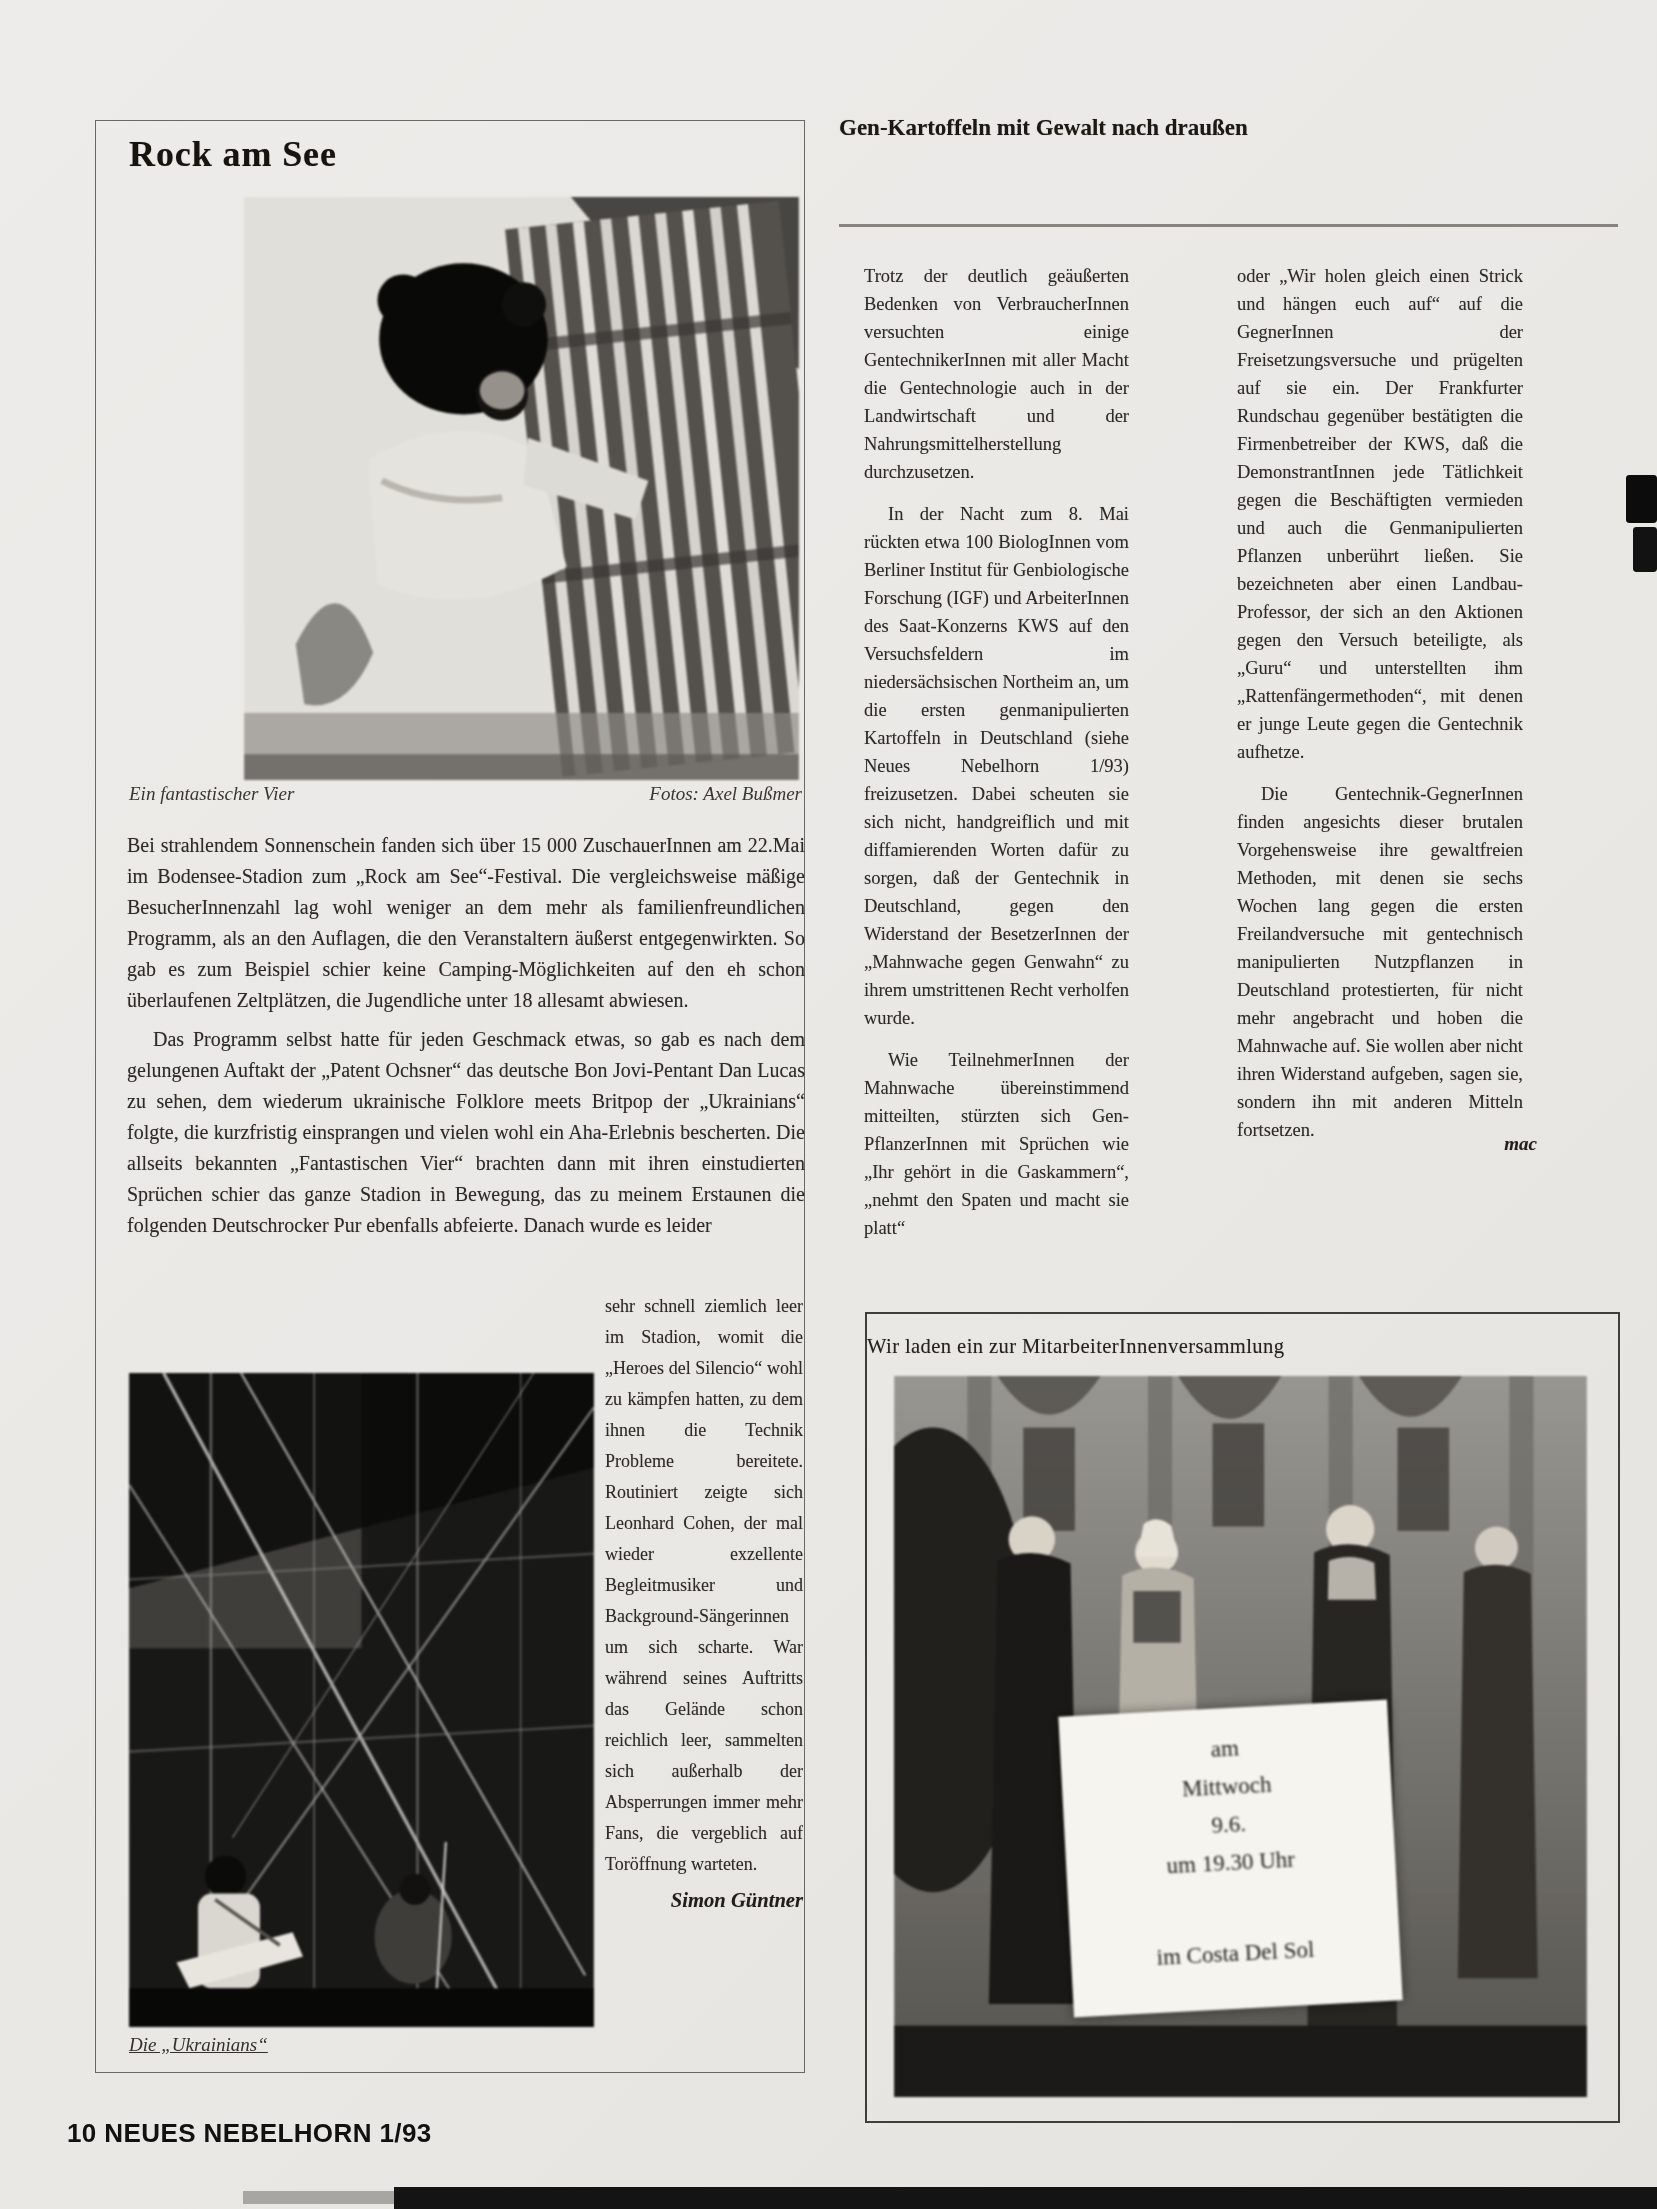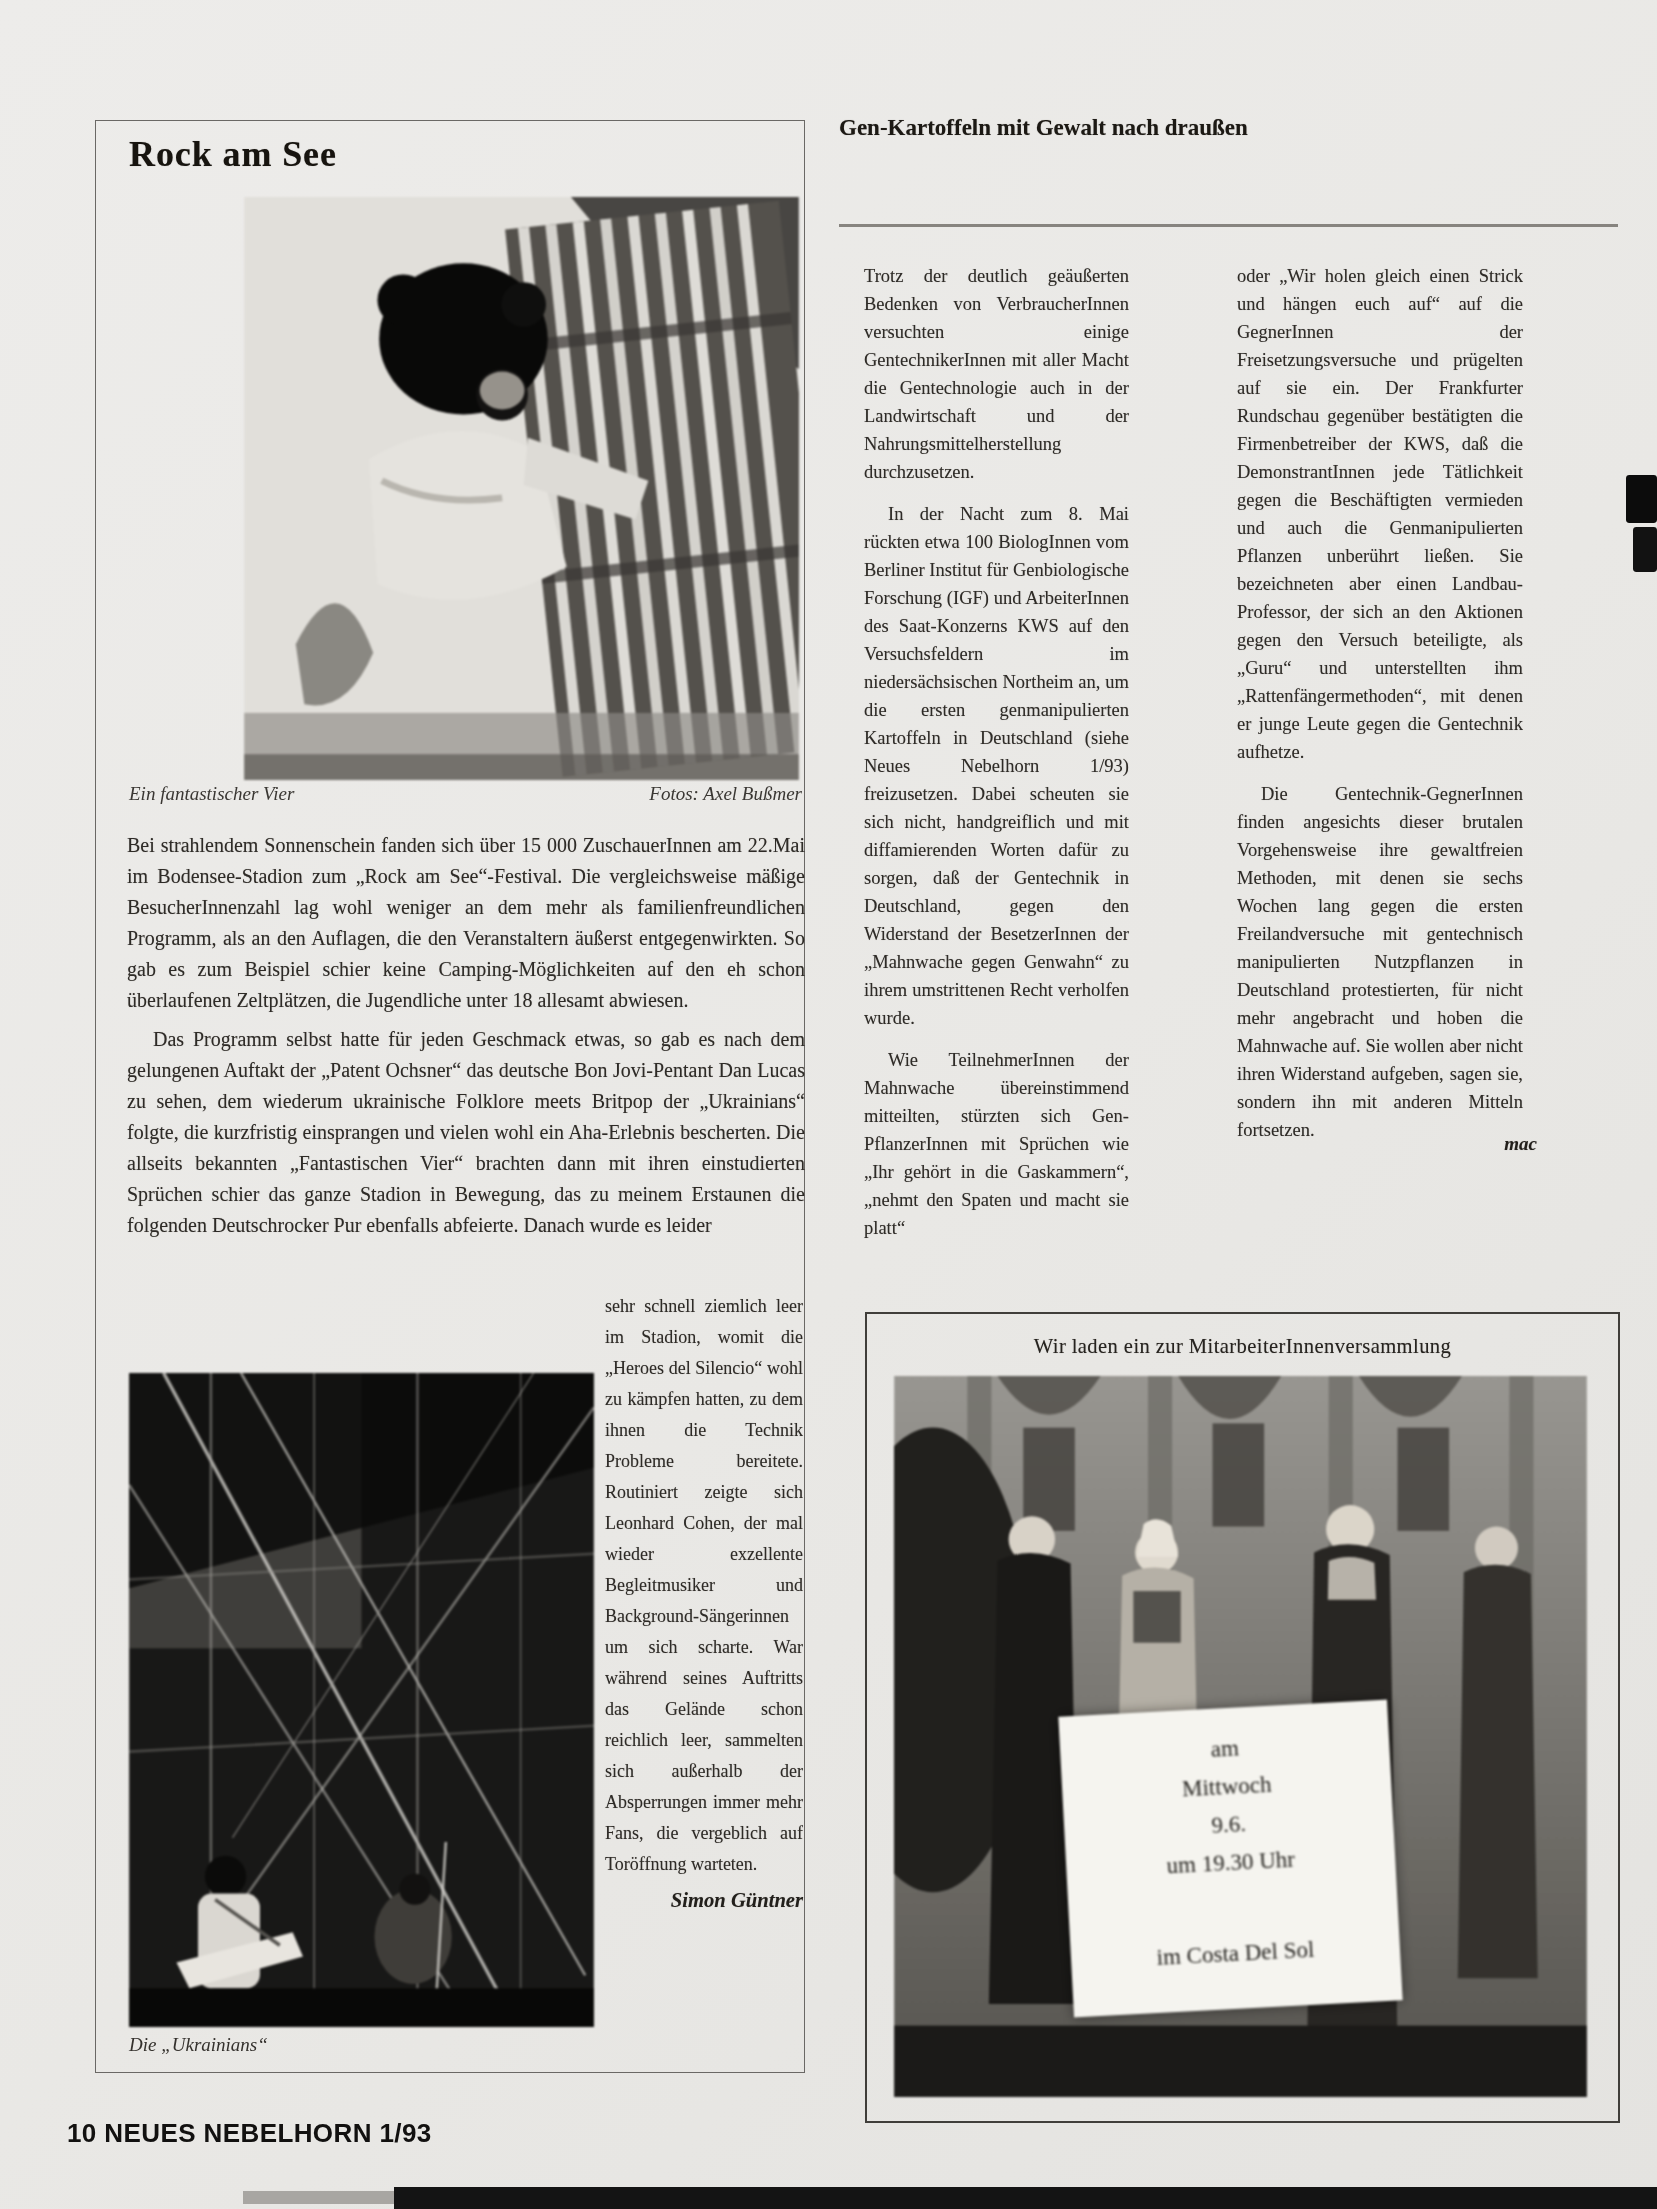--- a/index.html
+++ b/index.html
@@ -42,21 +42,21 @@
     position:absolute;left:509px;top:1170px;width:198px;
     font-size:18px;line-height:31px;text-align:justify;
     color:#2e2b27;text-shadow:0 0 0.9px rgba(70,64,58,.35);
   }
   .author{
     margin-top:5.2px;text-align:right;
     font-style:italic;font-weight:bold;font-size:20.6px;color:#221f1b;
   }
   .photo2-caption{
     position:absolute;left:33px;top:1913px;
-    font-style:italic;font-size:19px;color:#34312d;
+    font-style:italic;font-size:19px;color:#34312d;text-decoration:underline;
   }
   
   .kicker{
     position:absolute;left:839px;top:115px;width:783px;
     font-size:23px;font-weight:bold;color:#1c1914;
     text-shadow:0 0 0.9px rgba(40,35,30,.4);
   }
   .headline{
     position:absolute;left:839px;top:153px;width:783px;
     font-size:41px;font-weight:bold;color:#141109;
@@ -80,21 +80,21 @@
     text-align:right;margin-top:-28px;
     font-weight:bold;font-style:italic;font-size:19px;color:#221f1b;
   }
   
   .invite-box{
     position:absolute;left:865px;top:1312px;width:751px;height:807px;
     border:2.6px solid #403e3a;
   }
   .invite-heading{
     position:absolute;left:0;top:20.6px;width:100%;
-    text-align:center;font-size:20.6px;color:#26231f;
+    font-size:20.6px;color:#26231f;
     letter-spacing:0.4px;text-shadow:0 0 0.9px rgba(60,55,50,.4);
   }
   .photo3{left:27px;top:62px;width:693px;height:721px;}
   .sign{
     position:absolute;left:172px;top:332px;width:329px;height:301px;
     background:#f3f2ed;
     transform:rotate(-3deg);
     box-shadow:0 0 12px rgba(0,0,0,.45);
     text-align:center;
     font-size:23px;line-height:38px;color:#262420;

